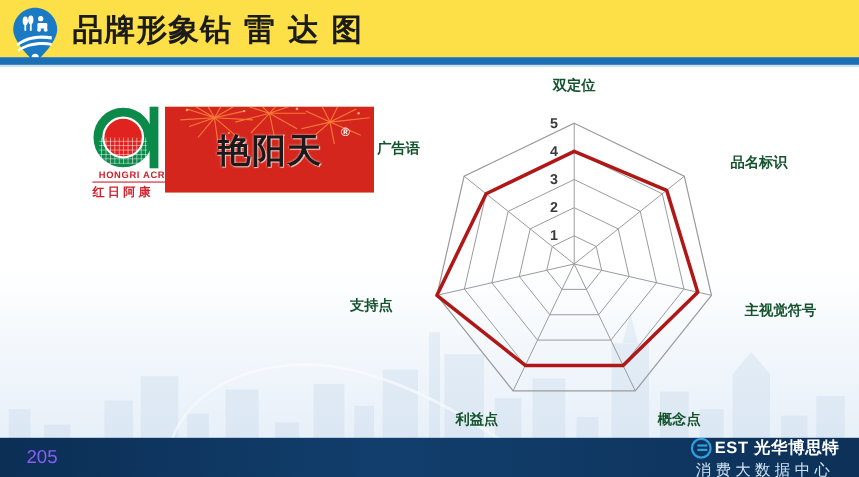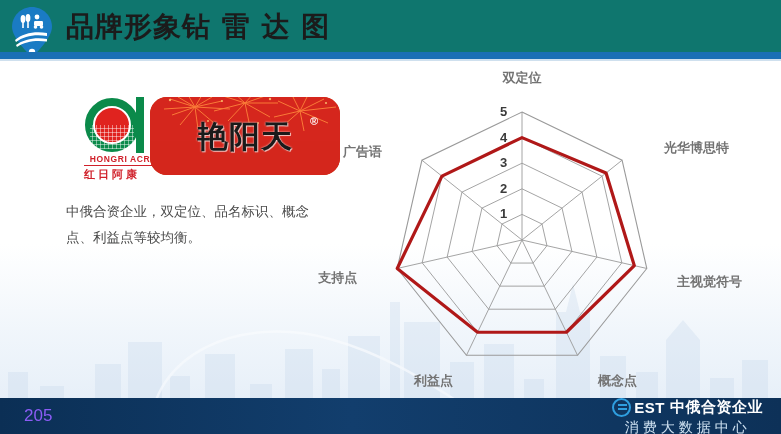--- a/index.html
+++ b/index.html
@@ -27,21 +27,21 @@
       linear-gradient(to bottom, rgba(255,255,255,1) 0%, rgba(236,243,250,0.75) 45%, rgba(223,234,246,0.9) 100%);
     pointer-events: none;
   }
   .bg-city { position: absolute; left: 0; bottom: 0; width: 781px; height: 190px; opacity: .55; }
 
   
   .header {
     position: absolute;
     left: 0; top: 0;
     width: 781px; height: 52px;
-    background: #0f766e;
+    background: #fde047;
   }
   .pin {
     position: absolute;
     left: 9px; top: 6px;
     width: 46px; height: 52px;
   }
   .title {
     position: absolute;
     left: 66px; top: 8px;
     font-size: 28px;
@@ -87,21 +87,20 @@
     letter-spacing: 3px;
     font-family: "DejaVu Sans", sans-serif;
   }
 
   .logo-yyt {
     position: absolute;
     left: 150px; top: 97px;
     width: 190px; height: 78px;
     overflow: hidden;
     background: #c2410c;
-    border-radius: 17px;
   }
   .yyt-text {
     position: absolute;
     left: 0; right: 0; top: 19px;
     text-align: center;
     font-size: 31px;
     font-weight: bold;
     color: #1a1a1a;
     letter-spacing: 1px;
     font-family: "DejaVu Sans", sans-serif;
@@ -127,21 +126,21 @@
   
   .chart {
     position: absolute;
     left: 352px; top: 78px;
     width: 420px; height: 300px;
   }
   .axis-label {
     position: absolute;
     font-size: 13px;
     font-weight: bold;
-    color: #737373;
+    color: #14532d;
     white-space: nowrap;
     font-family: "DejaVu Sans", sans-serif;
   }
   .tick-label {
     position: absolute;
     font-size: 13px;
     font-weight: bold;
     color: #3b3b3b;
     font-family: "Liberation Sans", sans-serif;
   }
@@ -324,60 +323,59 @@
           <circle cx="176" cy="6" r="1.1"></circle>
         <circle cx="58" cy="24" r="1"></circle>
           <circle cx="108" cy="26" r="1"></circle>
       </g>
       <rect y="44" width="190" height="34" fill="#d5261d" opacity="0.25"></rect>
     </svg>
     <div class="yyt-text">艳阳天</div>
     <div class="yyt-reg">®</div>
   </div>
 
-  <div class="desc">中俄合资企业，双定位、品名标识、概念点、利益点等较均衡。</div>
 
   <div class="chart">
     <svg id="radar-svg" viewBox="0 0 420 300" width="420" height="300">
         <polygon points="170.00,136.40 190.01,146.04 194.96,167.70 181.11,185.06 158.89,185.06 145.04,167.70 149.99,146.04" fill="none" stroke="#9a9a9a" stroke-width="0.9"></polygon>
         <polygon points="170.00,110.80 210.03,130.08 219.92,173.39 192.21,208.13 147.79,208.13 120.08,173.39 129.97,130.08" fill="none" stroke="#9a9a9a" stroke-width="0.9"></polygon>
         <polygon points="170.00,85.20 230.04,114.12 244.87,179.09 203.32,231.19 136.68,231.19 95.13,179.09 109.96,114.12" fill="none" stroke="#9a9a9a" stroke-width="0.9"></polygon>
         <polygon points="170.00,59.60 250.06,98.15 269.83,184.79 214.43,254.26 125.57,254.26 70.17,184.79 89.94,98.15" fill="none" stroke="#9a9a9a" stroke-width="0.9"></polygon>
         <polygon points="170.00,34.00 270.07,82.19 294.79,190.48 225.54,277.32 114.46,277.32 45.21,190.48 69.93,82.19" fill="none" stroke="#9a9a9a" stroke-width="1.1"></polygon>
         <line x1="170" y1="162" x2="170.00" y2="34.00" stroke="#9a9a9a" stroke-width="0.9"></line>
         <line x1="170" y1="162" x2="270.07" y2="82.19" stroke="#9a9a9a" stroke-width="0.9"></line>
         <line x1="170" y1="162" x2="294.79" y2="190.48" stroke="#9a9a9a" stroke-width="0.9"></line>
         <line x1="170" y1="162" x2="225.54" y2="277.32" stroke="#9a9a9a" stroke-width="0.9"></line>
         <line x1="170" y1="162" x2="114.46" y2="277.32" stroke="#9a9a9a" stroke-width="0.9"></line>
         <line x1="170" y1="162" x2="45.21" y2="190.48" stroke="#9a9a9a" stroke-width="0.9"></line>
         <line x1="170" y1="162" x2="69.93" y2="82.19" stroke="#9a9a9a" stroke-width="0.9"></line>
         <polygon points="170.00,59.60 254.06,94.96 282.31,187.63 214.43,254.26 125.57,254.26 45.21,190.48 89.94,98.15" fill="none" stroke="#b01818" stroke-width="3.2" stroke-linejoin="round"></polygon>
       </svg>
     <div id="axis-labels">
         <div class="axis-label" style="left: 170px; top: -9px; transform: translateX(-50%);">双定位</div>
-        <div class="axis-label" style="left: 312.074px; top: 61.1933px;">光华博思特</div>
+        <div class="axis-label" style="left: 312.074px; top: 61.1933px;">品名标识</div>
         <div class="axis-label" style="left: 325px; top: 195.483px;">主视觉符号</div>
         <div class="axis-label" style="left: 246px; top: 294.324px;">概念点</div>
         <div class="axis-label" style="left: 101px; top: 294.324px; transform: translateX(-100%);">利益点</div>
         <div class="axis-label" style="left: 5.20923px; top: 191.483px; transform: translateX(-100%);">支持点</div>
-        <div class="axis-label" style="left: 29.9256px; top: 65px; transform: translateX(-100%);">广告语</div>
+        <div class="axis-label" style="left: 29.9256px; top: 48px; transform: translateX(-100%);">广告语</div>
       </div>
     <div id="tick-labels">
         <div class="tick-label" style="left: 148px; top: 26px;">5</div>
         <div class="tick-label" style="left: 148px; top: 51.6px;">4</div>
         <div class="tick-label" style="left: 148px; top: 77.2px;">3</div>
         <div class="tick-label" style="left: 148px; top: 102.8px;">2</div>
         <div class="tick-label" style="left: 148px; top: 128.4px;">1</div>
       </div>
   </div>
 
   <div class="footer"></div>
   <div class="page-num">205</div>
   <div class="best-logo">
     <div class="best-row">
       <span class="best-b"></span>
       <span class="best-est">EST</span>
-      <span class="best-cn">中俄合资企业</span>
+      <span class="best-cn">光华博思特</span>
     </div>
     <div class="best-sub">消费大数据中心</div>
   </div>
 
 </div>
 
 </body></html>

